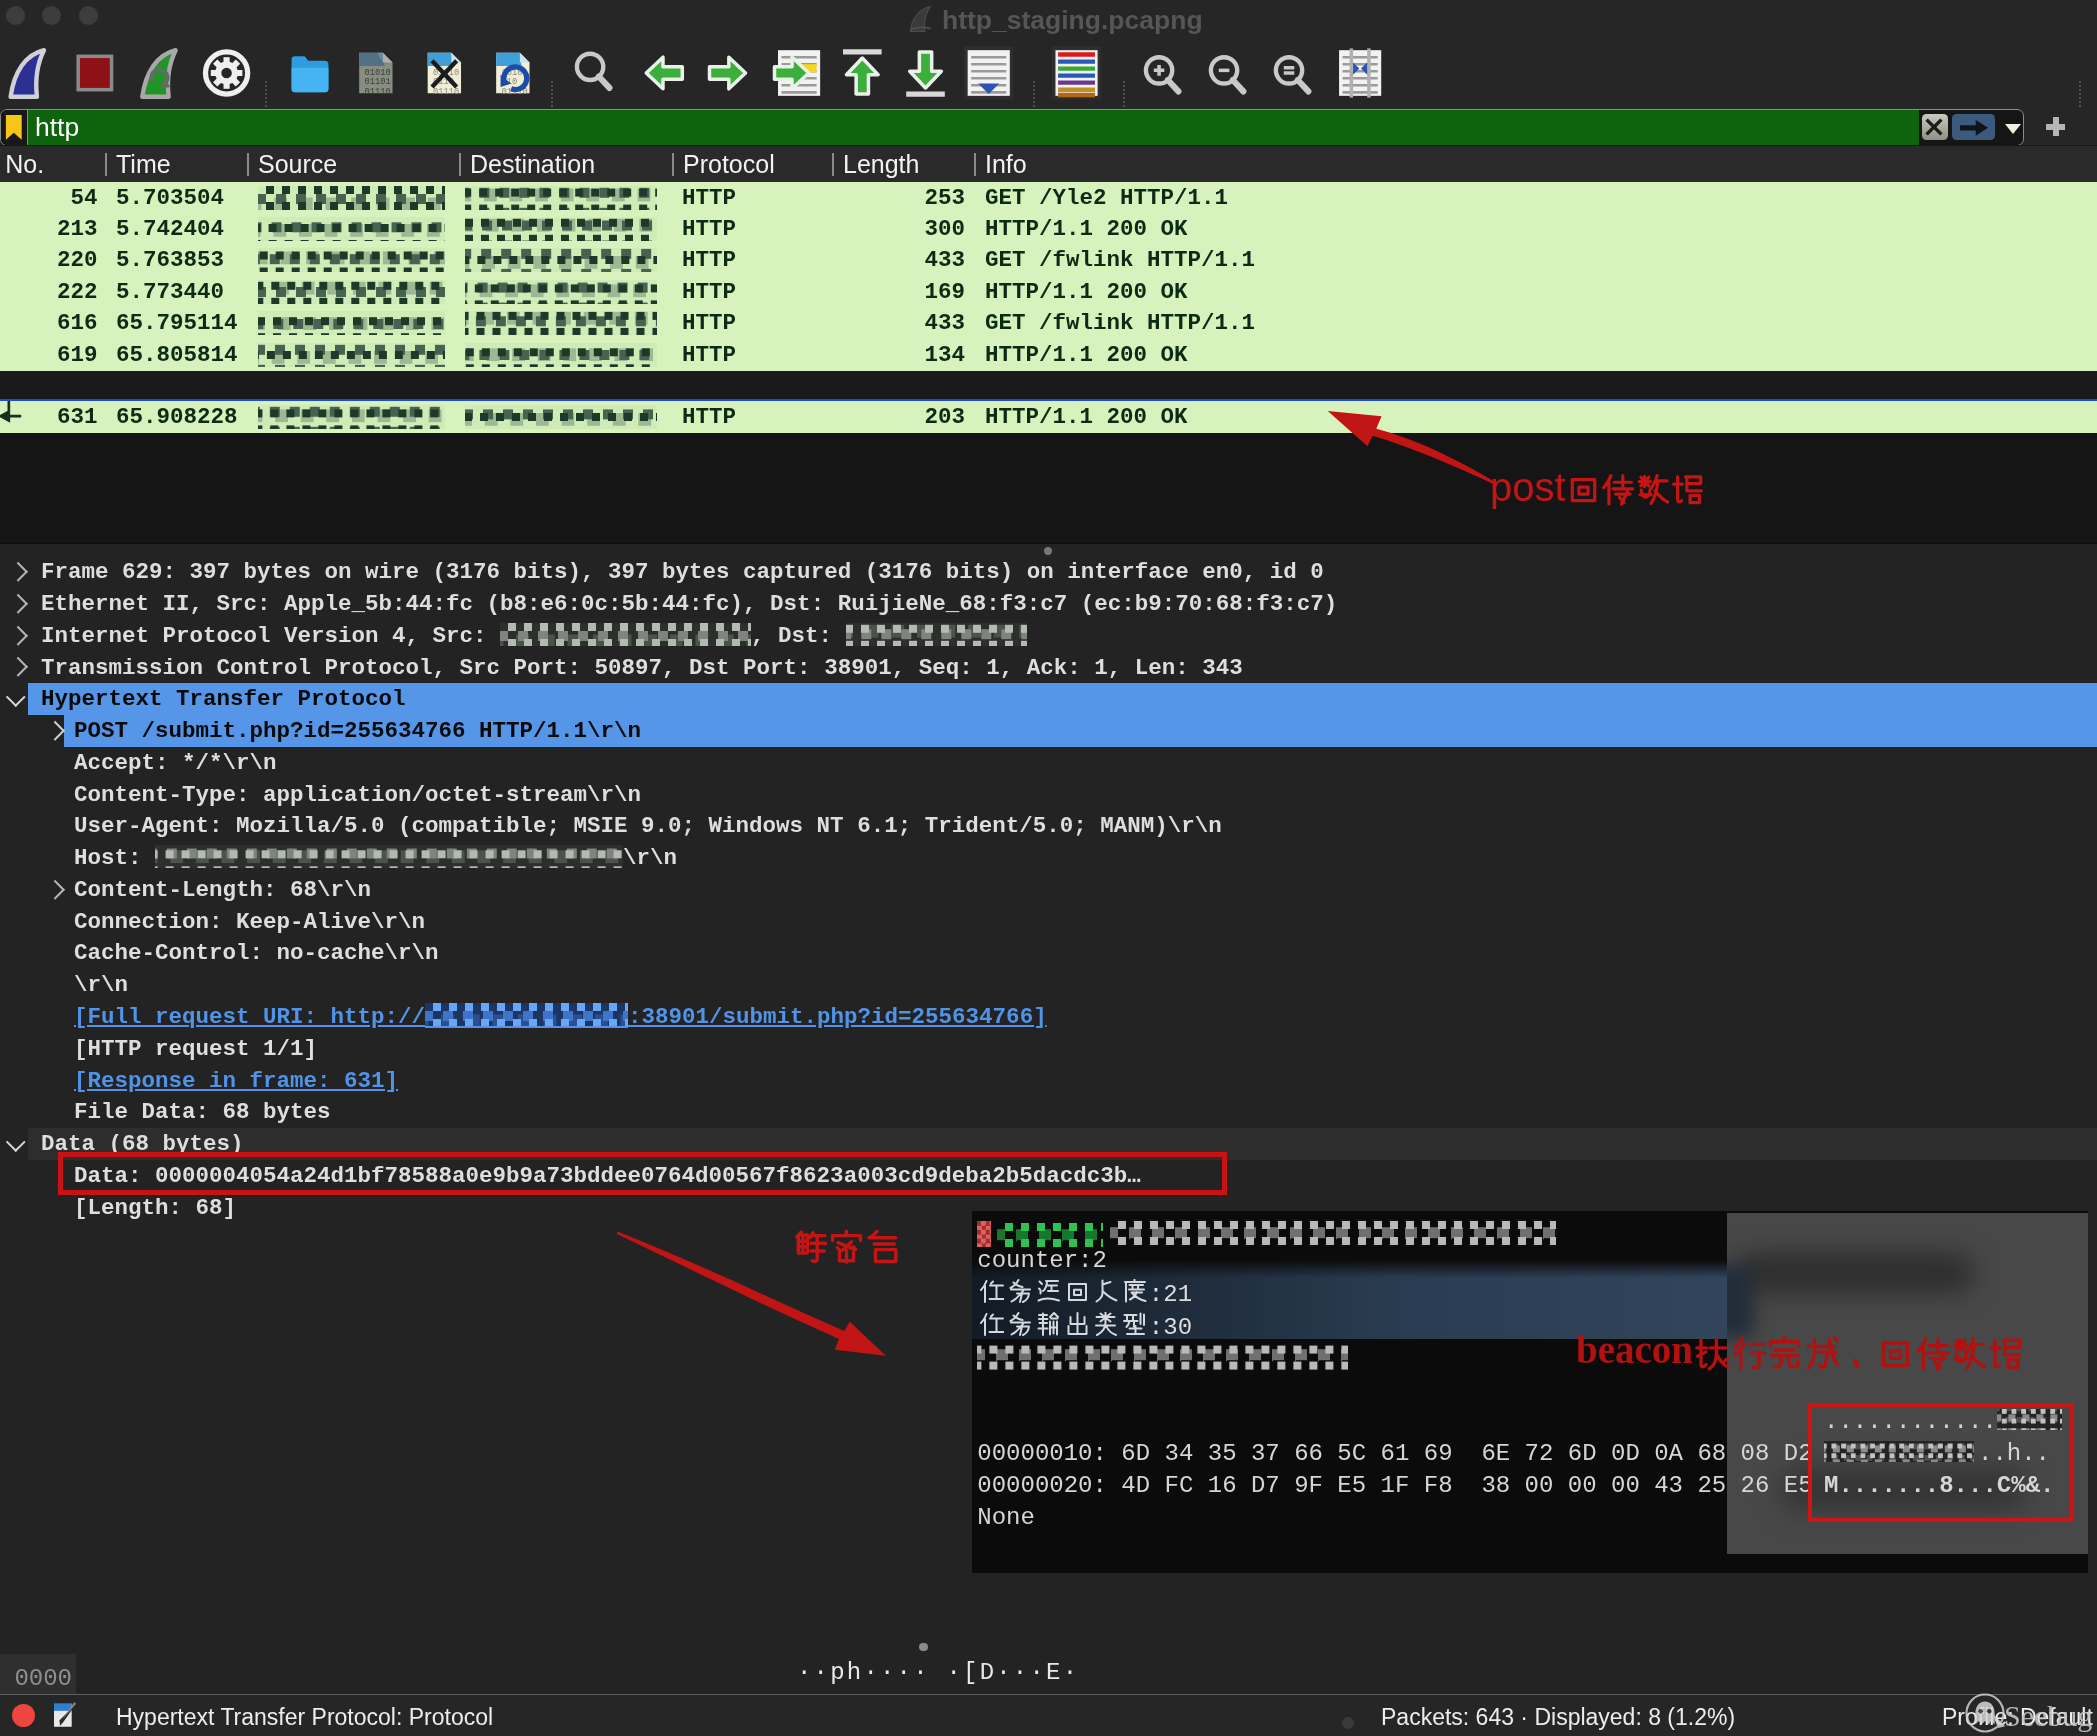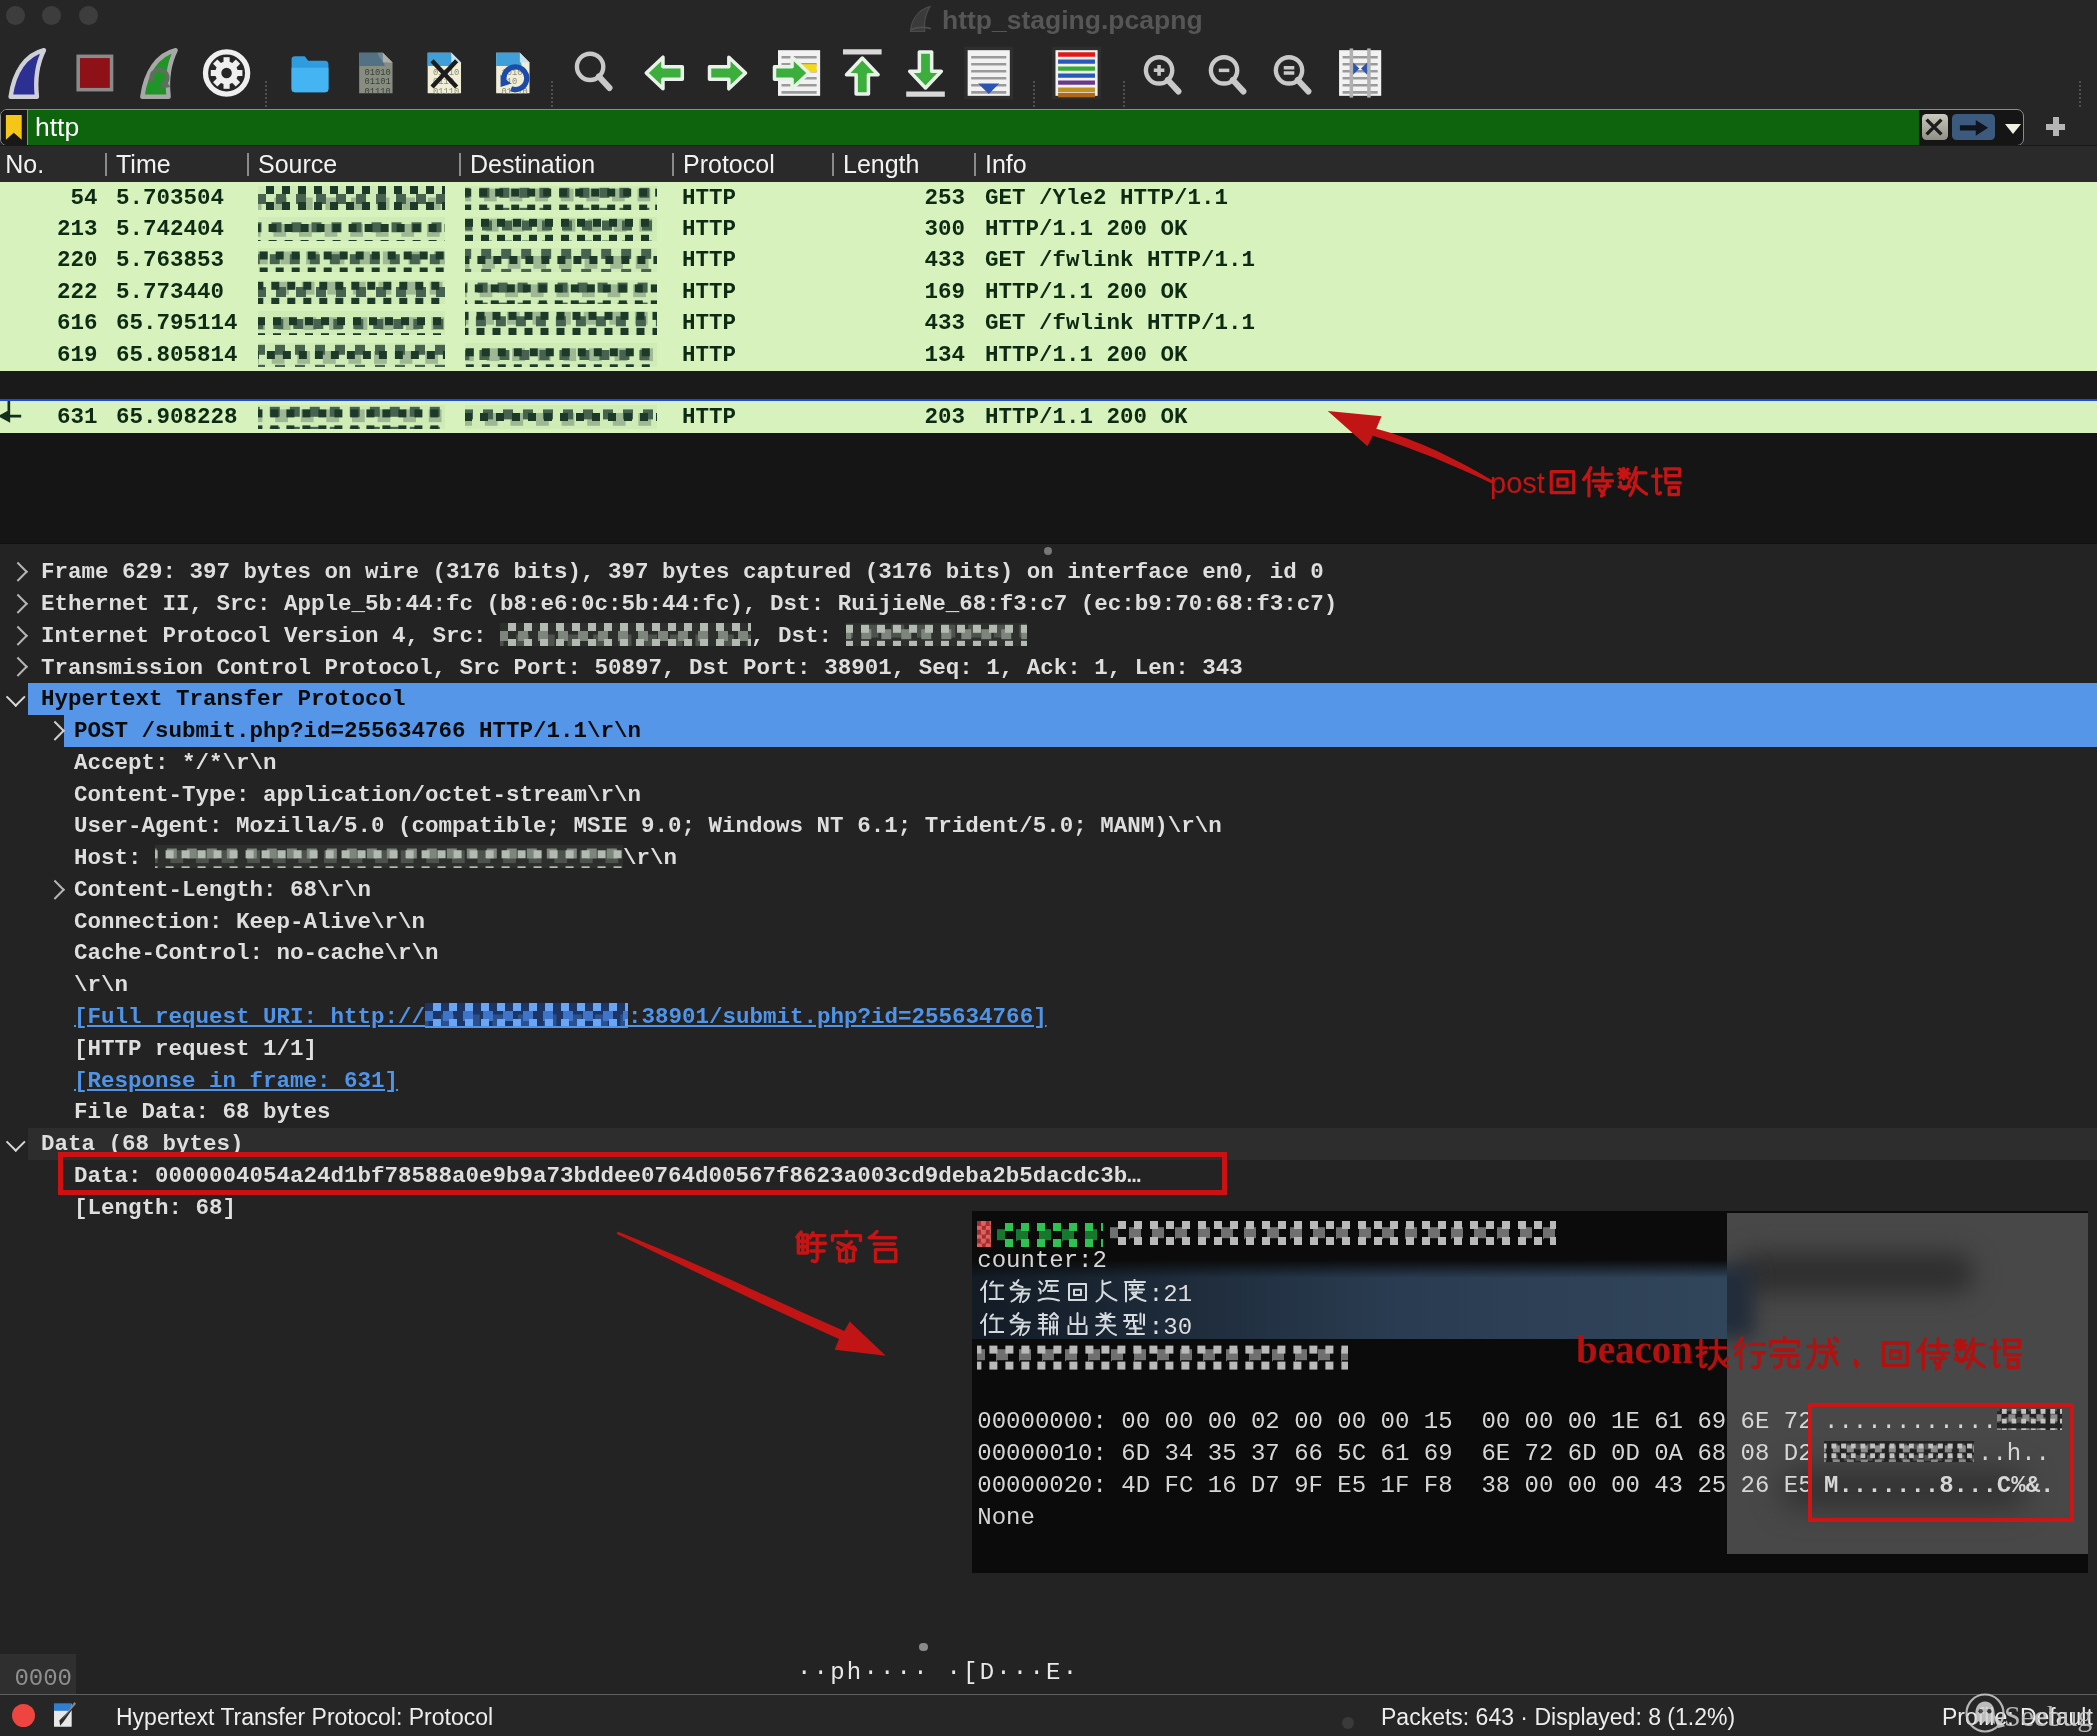--- a/index.html
+++ b/index.html
@@ -485,21 +485,20 @@
           </svg></span><span class="hz"><svg viewBox="0 0 100 100">
             <use href="#hz-shu2"></use>
           </svg></span><span class="hz"><svg viewBox="0 0 100 100">
             <use href="#hz-chu"></use>
           </svg></span><span class="hz"><svg viewBox="0 0 100 100">
             <use href="#hz-lei"></use>
           </svg></span><span class="hz"><svg viewBox="0 0 100 100">
             <use href="#hz-xing2"></use>
           </svg></span><span class="mono" style="font-size:24px;">:30</span></div>
     <div class="abs mzpw" style="left:5.3px;top:132px;width:371px;height:26.5px;background-position:4.4px 2.6px,8px 6.2px;"></div>
-    <div class="tline" style="top:195px;">00000000: 00 00 00 02 00 00 00 15  00 00 00 1E 61 69 6E 72</div>
     <div class="tline" style="top:227px;">00000010: 6D 34 35 37 66 5C 61 69  6E 72 6D 0D 0A 68 08 D2</div>
     <div class="tline" style="top:259px;">00000020: 4D FC 16 D7 9F E5 1F F8  38 00 00 00 43 25 26 E5</div>
     <div class="tline" style="top:291px;">None</div>
     <div class="tline" style="left:852px;top:195px;">............</div>
     <div class="abs mztw" style="left:1025px;top:198px;width:65px;height:21px;"></div>
     <div class="abs mztw" style="left:852px;top:230px;width:150px;height:21px;background-position:2.6px 2.6px,1.8px 4.4px;"></div>
     <div class="tline" style="left:1006px;top:227px;">..h..</div>
     <div class="tline" style="left:852px;top:259px;font-weight:bold;">M.......8...C%&amp;.</div>
     <div class="abs" style="left:604px;top:116px;white-space:nowrap;color:#b31010;">
       <span style="font-family:'Liberation Serif',serif;font-weight:bold;font-size:39px;vertical-align:1.8px;">beacon</span><span class="hz hzb"><svg viewBox="0 0 100 100">
@@ -519,21 +518,21 @@
           </svg></span><span class="hz hzb"><svg viewBox="0 0 100 100">
             <use href="#hz-shu"></use>
           </svg></span><span class="hz hzb"><svg viewBox="0 0 100 100">
             <use href="#hz-ju"></use>
           </svg></span>
     </div>
     <div class="redbox" style="left:836px;top:192px;width:258px;height:111px;border-width:4.4px;border-color:#cc1515;"></div>
   </div>
 
   <div class="annot" style="left:1490px;top:465px;">
-    <span style="font-size:29px;">post</span><span class="hz hza"><svg viewBox="0 0 100 100">
+    <span style="font-size:40px;">post</span><span class="hz hza"><svg viewBox="0 0 100 100">
           <use href="#hz-hui"></use>
         </svg></span><span class="hz hza"><svg viewBox="0 0 100 100">
           <use href="#hz-chuan"></use>
         </svg></span><span class="hz hza"><svg viewBox="0 0 100 100">
           <use href="#hz-shu"></use>
         </svg></span><span class="hz hza"><svg viewBox="0 0 100 100">
           <use href="#hz-ju"></use>
         </svg></span>
   </div>
   <div class="annot" style="left:791px;top:1230px;">

